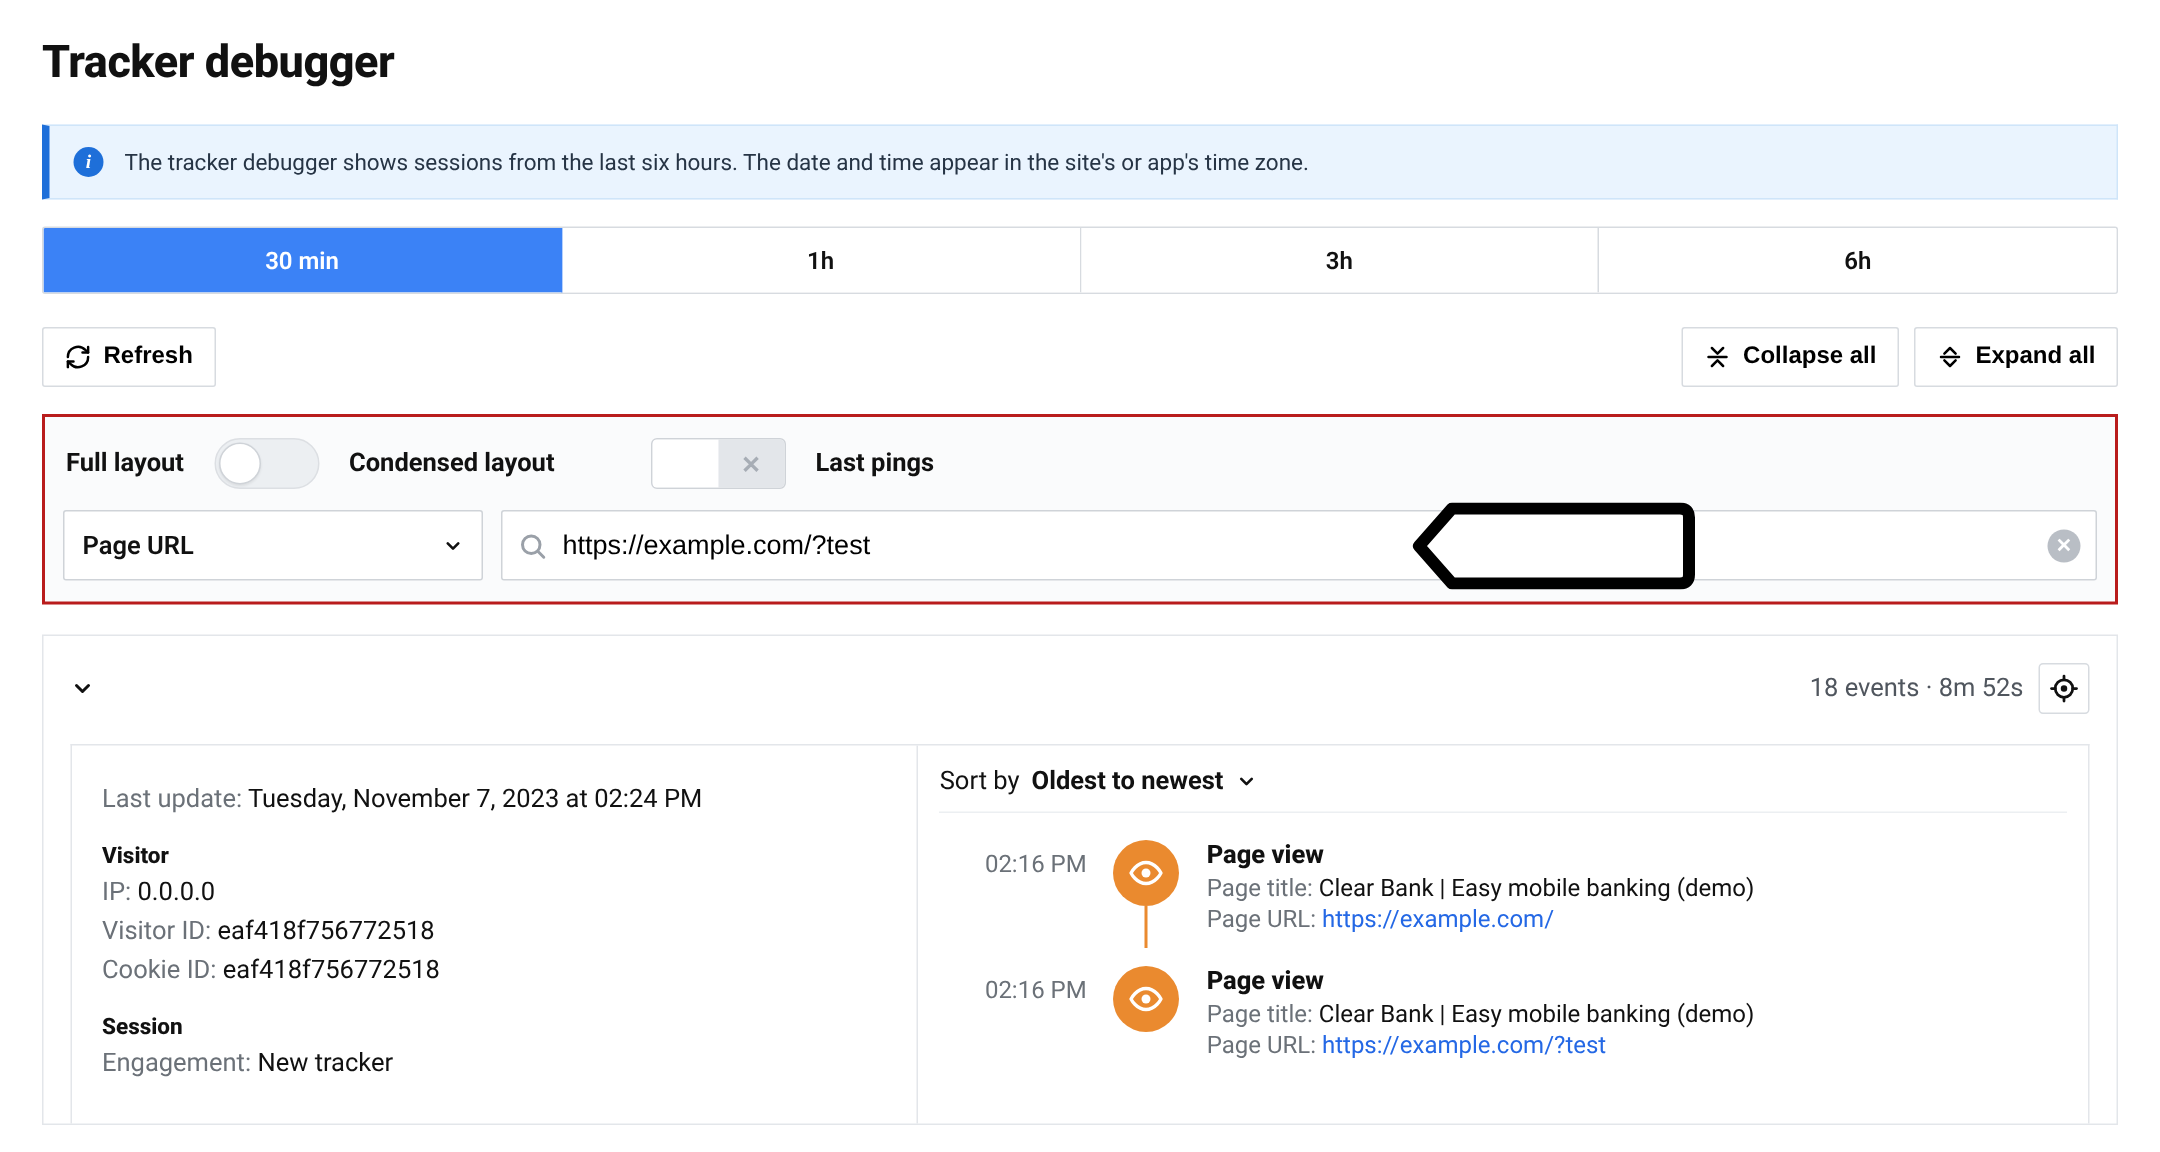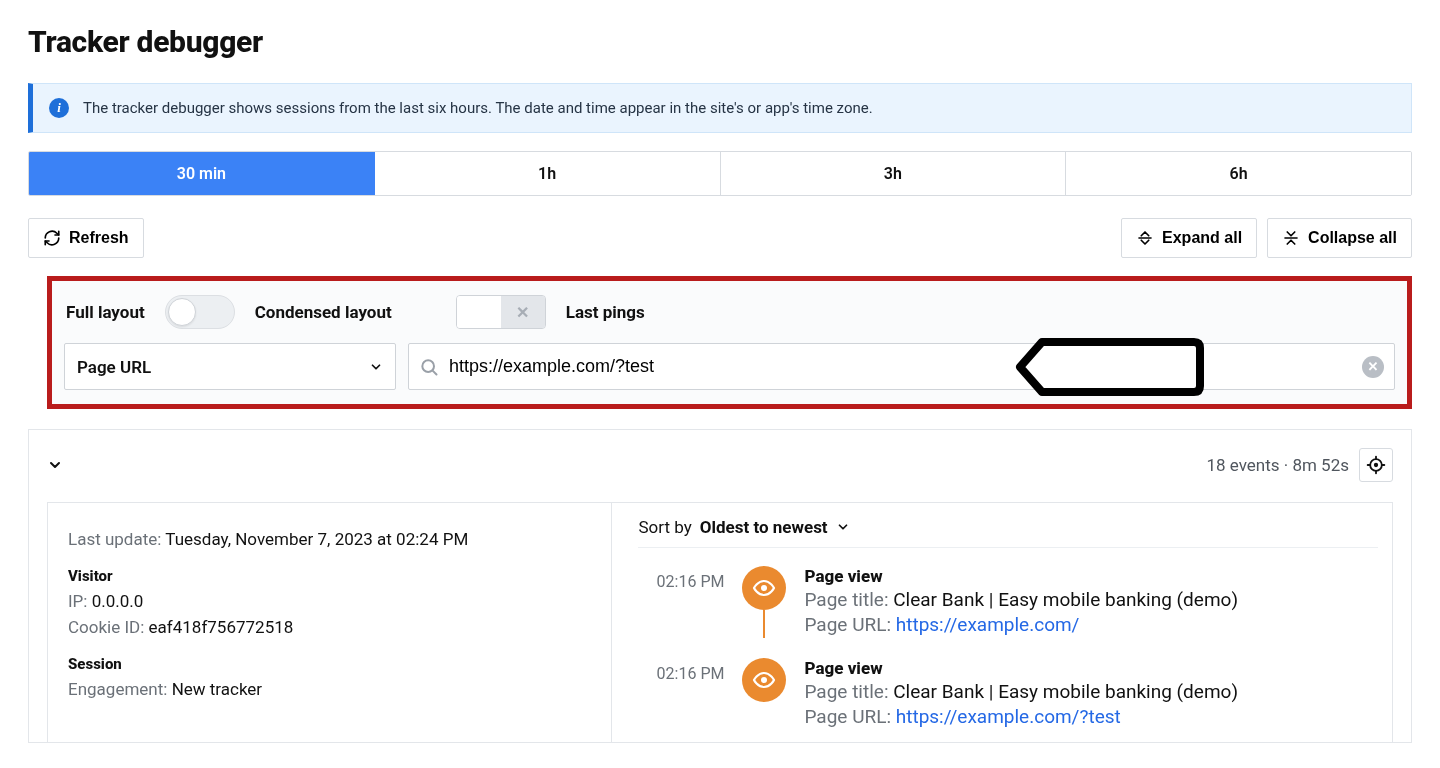--- a/index.html
+++ b/index.html
@@ -10,60 +10,60 @@
   .info-icon { width: 20px; height: 20px; border-radius: 50%; background: #1e6fd9; color: #fff; display: flex; align-items: center; justify-content: center; font-style: italic; font-weight: 700; font-family: Georgia, serif; font-size: 13px; }
   .info-text { color: #263445; font-size: 15px; }
   .time-tabs { display: flex; border: 1px solid #d7dbe0; border-radius: 2px; overflow: hidden; margin-bottom: 22px; }
   .time-tab { flex: 1 1 0; text-align: center; padding: 12px 0; font-size: 16px; font-weight: 600; border-right: 1px solid #d7dbe0; background: #fff; cursor: pointer; }
   .time-tab:last-child { border-right: none; }
   .time-tab.active { background: #3b82f6; color: #fff; border-color: #3b82f6; }
   .toolbar { display: flex; align-items: center; margin-bottom: 18px; gap: 10px; }
   .spacer { flex: 1; }
   .btn { display: inline-flex; align-items: center; gap: 8px; border: 1px solid #d7dbe0; background: #fff; padding: 10px 14px; font-size: 16px; font-weight: 700; cursor: pointer; border-radius: 2px; }
   .btn svg { width: 18px; height: 18px; }
-  .filter-panel { border: 5px solid #b91c1c; background: #fafbfc; padding: 14px 12px; margin-left: 19px; }
+  .filter-panel { border: 2px solid #b91c1c; background: #fafbfc; padding: 14px 12px; }
   .filter-row1 { display: flex; align-items: center; gap: 20px; padding: 0 0 14px 2px; }
   .lbl { font-size: 17px; font-weight: 700; }
   .toggle-slider { width: 70px; height: 34px; border-radius: 20px; background: #eceff2; position: relative; border: 1px solid #dcdfe3; cursor: pointer; }
   .toggle-slider .knob { position: absolute; width: 28px; height: 28px; border-radius: 50%; background: #fff; top: 2px; left: 2px; border: 1px solid #cfd3d8; box-shadow: 0 1px 2px rgba(0,0,0,.08); }
   .toggle-checkbox { display: inline-flex; width: 90px; height: 34px; border: 1px solid #cfd3d8; border-radius: 4px; overflow: hidden; cursor: pointer; }
   .toggle-checkbox .half { flex: 1; display: flex; align-items: center; justify-content: center; }
   .toggle-checkbox .half.on { background: #fff; }
   .toggle-checkbox .half.off { background: #e3e6ea; color: #888; }
   .toggle-checkbox .x { font-weight: 900; color: #a7adb5; }
   .filter-row2 { display: flex; align-items: stretch; gap: 12px; position: relative; }
-  .select { position: relative; width: 332px; border: 1px solid #cfd3d8; background: #fff; display: flex; align-items: center; padding: 12px 12px; font-size: 17px; font-weight: 600; cursor: pointer; border-radius: 2px; }
+  .select { position: relative; width: 280px; border: 1px solid #cfd3d8; background: #fff; display: flex; align-items: center; padding: 12px 12px; font-size: 17px; font-weight: 600; cursor: pointer; border-radius: 2px; }
   .select .chev { margin-left: auto; }
   .search-wrap { flex: 1; position: relative; border: 1px solid #cfd3d8; background: #fff; display: flex; align-items: center; padding: 0 44px 0 40px; border-radius: 2px; }
   .search-wrap .mag { position: absolute; left: 10px; top: 50%; transform: translateY(-50%); color: #9aa0a8; }
   .search-wrap input { border: none; outline: none; width: 100%; font-size: 18px; padding: 12px 0; background: transparent; }
   .search-wrap .clear { position: absolute; right: 10px; top: 50%; transform: translateY(-50%); width: 22px; height: 22px; border-radius: 50%; background: #b9bec5; color: #fff; display: flex; align-items: center; justify-content: center; font-weight: 900; cursor: pointer; font-size: 13px; }
   .search-btn { border: 1px solid #cfd3d8; background: #fff; padding: 12px 22px; font-size: 17px; font-weight: 700; cursor: pointer; border-radius: 2px; }
   .cursor-tag { position: absolute; left: 605px; top: 50%; transform: translateY(-50%); pointer-events: none; }
   .session-card { border: 1px solid #e3e6ea; background: #fff; margin-top: 20px; padding: 18px 18px 0 18px; }
   .session-head { display: flex; align-items: center; gap: 10px; }
   .session-title { font-size: 21px; font-weight: 800; }
   .session-meta { margin-left: auto; color: #50565e; font-size: 17px; }
   .session-focus { border: 1px solid #d7dbe0; padding: 6px; border-radius: 3px; cursor: pointer; }
   .session-body { display: flex; gap: 0; margin-top: 20px; border: 1px solid #e3e6ea; border-bottom: none; }
   .visitor-pane { flex: 0 0 42%; padding: 20px 20px 24px 20px; border-right: 1px solid #e3e6ea; }
   .visitor-pane .line { font-size: 17px; margin: 6px 0; }
   .visitor-pane .line .k { color: #6b7178; }
   .section-h { font-weight: 800; font-size: 15px; color: #111; margin-top: 18px; margin-bottom: 4px; }
   .events-pane { flex: 1; padding: 14px 14px 0 14px; }
-  .sort-row { display: flex; align-items: center; gap: 8px; font-size: 17px; padding-bottom: 10px; border-bottom: 1px solid #eceff2; margin-left: 12px; }
+  .sort-row { display: flex; align-items: center; gap: 8px; font-size: 17px; padding-bottom: 10px; border-bottom: 1px solid #eceff2; }
   .sort-row .sort-val { font-weight: 700; display: inline-flex; align-items: center; gap: 8px; cursor: pointer; }
   .event-row { display: flex; align-items: flex-start; gap: 18px; padding: 18px 0 14px 20px; position: relative; }
   .event-time { width: 78px; text-align: right; color: #6b7178; font-size: 16px; padding-top: 6px; }
   .event-icon-wrap { position: relative; width: 44px; display: flex; justify-content: center; }
   .event-icon { width: 44px; height: 44px; border-radius: 50%; background: #ea8a2f; display: flex; align-items: center; justify-content: center; color: #fff; z-index: 1; }
   .event-line { position: absolute; left: 50%; top: 44px; width: 2px; bottom: -28px; background: #ea8a2f; transform: translateX(-50%); z-index: 0; }
   .event-body { flex: 1; }
   .event-title { font-size: 17px; font-weight: 800; }
-  .event-sub { font-size: 19px; color: #6b7178; margin-top: 2px; }
+  .event-sub { font-size: 16px; color: #6b7178; margin-top: 2px; }
   .event-sub a { color: #2468e5; text-decoration: none; }
   svg { display: block; }
 </style>
 </head>
 <body>
 
 <div class="page">
 
   <h1>Tracker debugger</h1>
 
@@ -88,36 +88,36 @@
             <path d="M21 12a9 9 0 0 1-15.5 6.3L3 16"></path>
             <path d="M3 21v-5h5"></path>
           </svg>
       </span>
       <span>Refresh</span>
     </button>
     <div class="spacer"></div>
     <button class="btn">
       <span>
         <svg viewBox="0 0 24 24" fill="none" stroke="currentColor" stroke-width="2.2" stroke-linecap="round" stroke-linejoin="round">
+            <path d="M7 4l5 5 5-5"></path>
+            <path d="M4 12h16"></path>
+            <path d="M7 20l5-5 5 5"></path>
+          </svg>
+      </span>
+      <span>Collapse all</span>
+    </button>
+    <button class="btn">
+      <span>
+        <svg viewBox="0 0 24 24" fill="none" stroke="currentColor" stroke-width="2.2" stroke-linecap="round" stroke-linejoin="round">
             <path d="M7 9l5-5 5 5"></path>
             <path d="M4 12h16"></path>
             <path d="M7 15l5 5 5-5"></path>
           </svg>
       </span>
       <span>Expand all</span>
-    </button>
-    <button class="btn">
-      <span>
-        <svg viewBox="0 0 24 24" fill="none" stroke="currentColor" stroke-width="2.2" stroke-linecap="round" stroke-linejoin="round">
-            <path d="M7 4l5 5 5-5"></path>
-            <path d="M4 12h16"></path>
-            <path d="M7 20l5-5 5 5"></path>
-          </svg>
-      </span>
-      <span>Collapse all</span>
     </button>
   </div>
 
   <div class="filter-panel">
     <div class="filter-row1">
       <span class="lbl">Full layout</span>
       <div class="toggle-slider">
         <div class="knob"></div>
       </div>
       <span class="lbl">Condensed layout</span>
@@ -184,20 +184,24 @@
     <div class="session-body">
       <div class="visitor-pane">
         <div class="line">
           <span class="k">Last update:</span>
           <span>Tuesday, November 7, 2023 at 02:24 PM</span>
         </div>
         <div class="section-h">Visitor</div>
         <div class="line">
           <span class="k">IP:</span>
           <span>0.0.0.0</span>
+        </div>
+        <div class="line">
+          <span class="k">Visitor ID:</span>
+          <span>eaf418f756772518</span>
         </div>
         <div class="line">
           <span class="k">Cookie ID:</span>
           <span>eaf418f756772518</span>
         </div>
         <div class="section-h">Session</div>
         <div class="line">
           <span class="k">Engagement:</span>
           <span>New tracker</span>
         </div>

